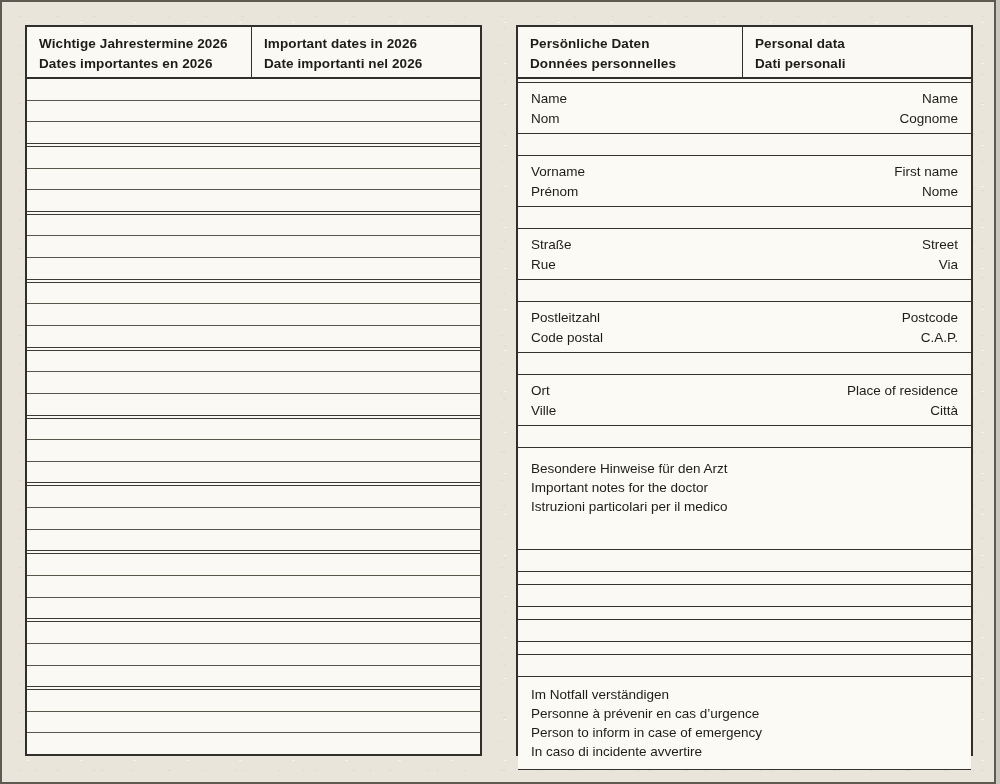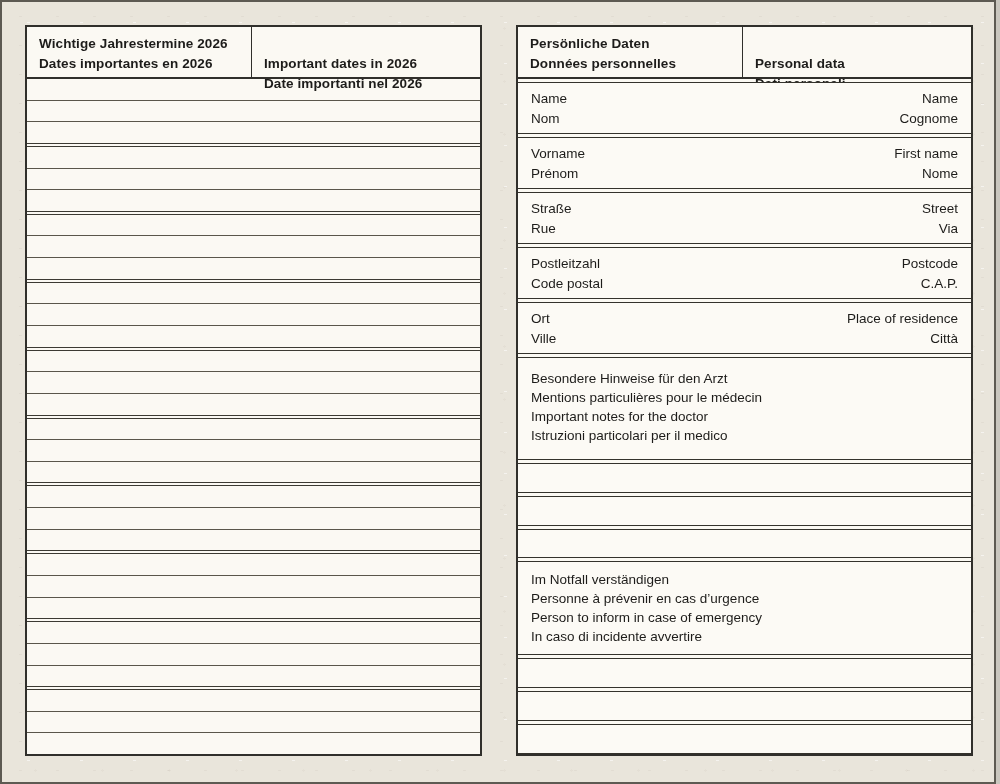--- a/index.html
+++ b/index.html
@@ -19,35 +19,35 @@
     position:absolute;top:23px;width:457px;height:731px;box-sizing:border-box;
     background:#fbf9f3;border:2px solid #302f2b;
   }
   .panel-left{left:23px;}
   .panel-right{left:514px;}
 
   .phead{height:52px;border-bottom:2px solid #302f2b;display:flex;box-sizing:border-box;}
   .phcol{width:225px;box-sizing:border-box;padding:7px 8px 0 12px;
     font-weight:bold;font-size:13.5px;line-height:19.5px;letter-spacing:.1px;
     border-right:1.5px solid #302f2b;}
-  .phcol.c2{flex:1;border-right:none;margin-top:20px;}
+  .phcol.c2{flex:1;border-right:none;}
 
   
   .dates-lines{position:absolute;left:0;right:0;top:52px;bottom:0;
     display:flex;flex-direction:column;gap:2px;}
   .line-group{flex:1;display:flex;flex-direction:column;
     border-top:1.5px solid #3c3a33;border-bottom:1px solid #3c3a33;}
   .line-group:first-child{border-top:none;}
   .line-group:last-child{border-bottom:none;}
   .line-row{flex:1;border-bottom:1px solid #5a564b;}
   .line-row:last-child{border-bottom:none;}
 
   
   .rp-stack{position:absolute;left:0;right:0;top:52px;bottom:0;
-    display:flex;flex-direction:column;gap:3px;padding-top:3px;}
+    display:flex;flex-direction:column;gap:21px;padding-top:3px;}
   .fbox,.notes-box,.emerg-box,.blank-box{
     box-sizing:border-box;border-top:1.5px solid #34322c;border-bottom:1.5px solid #34322c;
     background:#fcfaf5;}
   .fbox{flex:0 0 auto;height:52px;display:flex;justify-content:space-between;
     padding:6px 13px 0 13px;font-size:13.5px;line-height:19.5px;}
   .fbox .col-r{text-align:right;}
   .notes-box{flex:0 0 auto;height:103px;padding:11px 21px 0 13px;
     font-size:13.5px;line-height:19px;}
   .emerg-box{flex:0 0 auto;height:94px;padding:8px 13px 0 13px;
     font-size:13.5px;line-height:19px;}
@@ -188,21 +188,20 @@
         </div>
         <div class="col-r">
           <div>Place of residence</div>
           <div>Città</div>
         </div>
       </div>
 
 
       <div class="notes-box">
         <div>Besondere Hinweise für den Arzt</div>
-        <div>Mentions particulières pour le médecin</div>
         <div>Important notes for the doctor</div>
         <div>Istruzioni particolari per il medico</div>
       </div>
 
       <div style="display:contents"><div class="blank-box"></div><div class="blank-box"></div><div class="blank-box"></div></div>
 
       <div class="emerg-box">
         <div>Im Notfall verständigen</div>
         <div>Personne à prévenir en cas d’urgence</div>
         <div>Person to inform in case of emergency</div>

